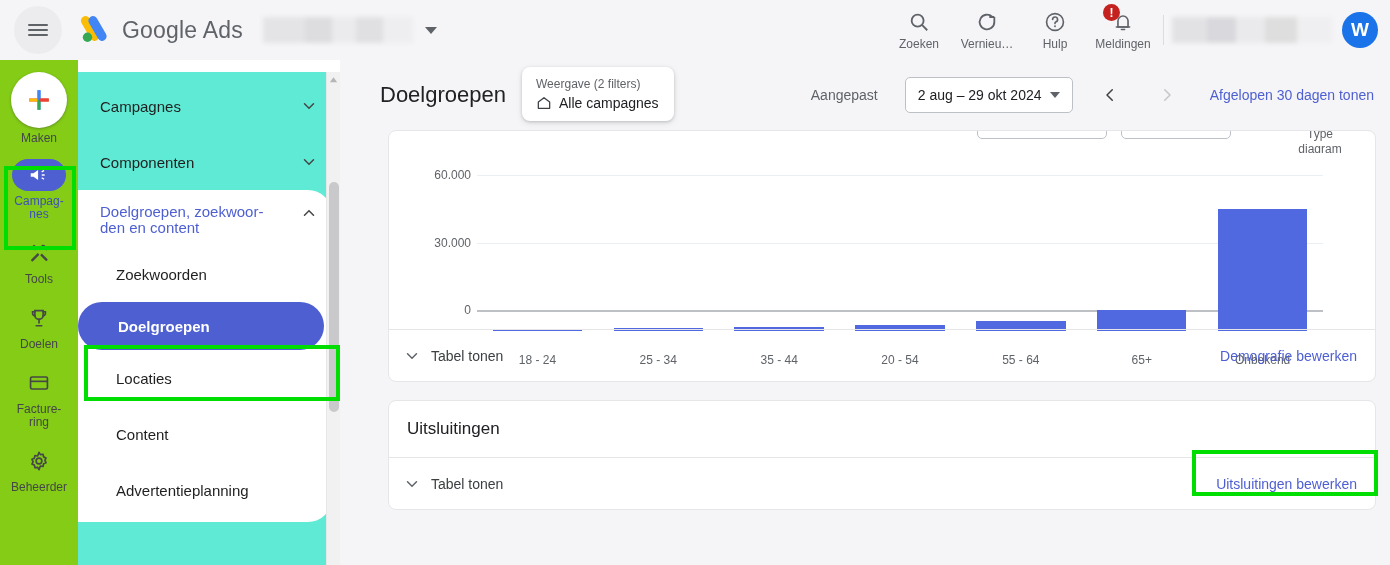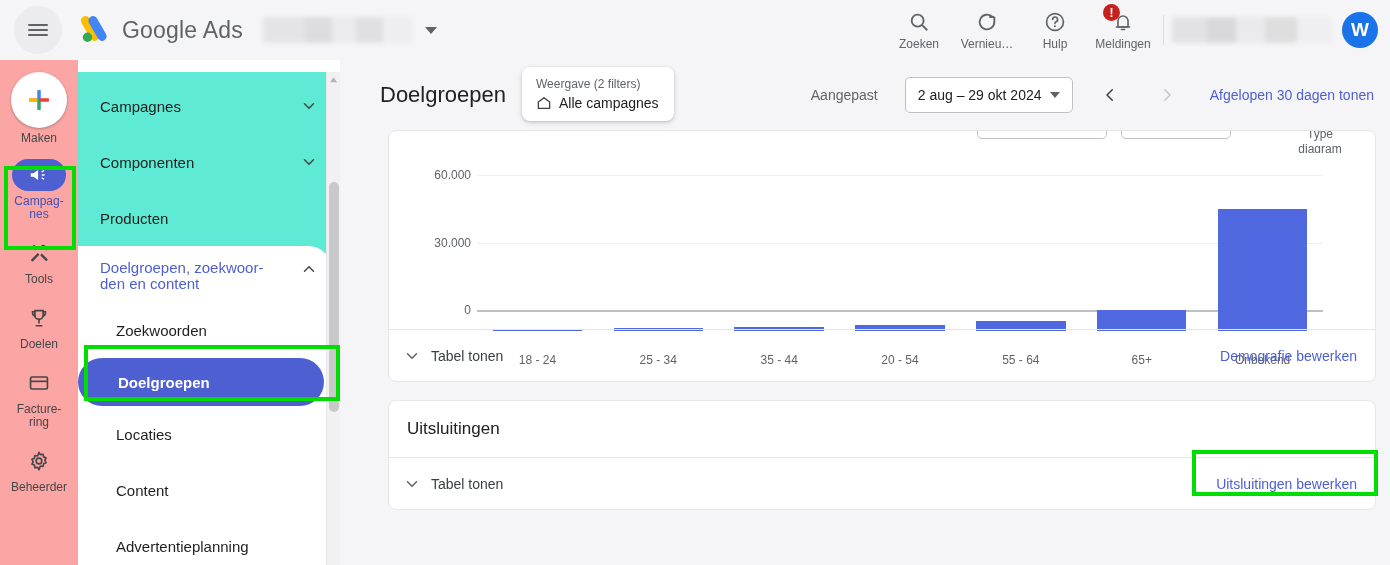--- a/index.html
+++ b/index.html
@@ -62,21 +62,21 @@
   .avatar {
     margin-left: 10px; margin-right: 12px;
     width: 36px; height:36px; border-radius:50%; background:#1a73e8; color:#fff;
     display:flex;align-items:center;justify-content:center;font-size:19px;font-weight:600;
     cursor:pointer;
   }
 
   
   .rail {
     position:absolute; left:0; top:60px; width:78px; height:505px;
-    background:#fca5a5; display:flex; flex-direction:column; align-items:center;
+    background:#84cc16; display:flex; flex-direction:column; align-items:center;
     padding-top: 12px;
   }
   .rail-item {
     width:74px; display:flex; flex-direction:column; align-items:center;
     margin-bottom:16px; cursor:pointer; position:relative;
   }
   .rail-item .pill {
     width:54px; height:32px; border-radius:16px;
     display:flex; align-items:center; justify-content:center; color:#444746;
   }
@@ -342,23 +342,20 @@
 
       <div class="nav-row">
         <span>Componenten</span>
         <span class="chev">
           <svg width="18" height="18" viewBox="0 0 24 24" fill="none" stroke="#444746" stroke-width="2" stroke-linecap="round">
               <path d="M6 9l6 6 6-6"></path>
             </svg>
         </span>
       </div>
 
-      <div class="nav-row">
-        <span>Producten</span>
-      </div>
 
       <div class="nav-group">
         <div class="nav-group-head">
           <span class="ghead-txt">Doelgroepen, zoekwoor-<br>den en content</span>
           <span class="chev" style="margin-left:auto;">
             <svg width="18" height="18" viewBox="0 0 24 24" fill="none" stroke="#444746" stroke-width="2" stroke-linecap="round">
                 <path d="M6 15l6-6 6 6"></path>
               </svg>
           </span>
         </div>

